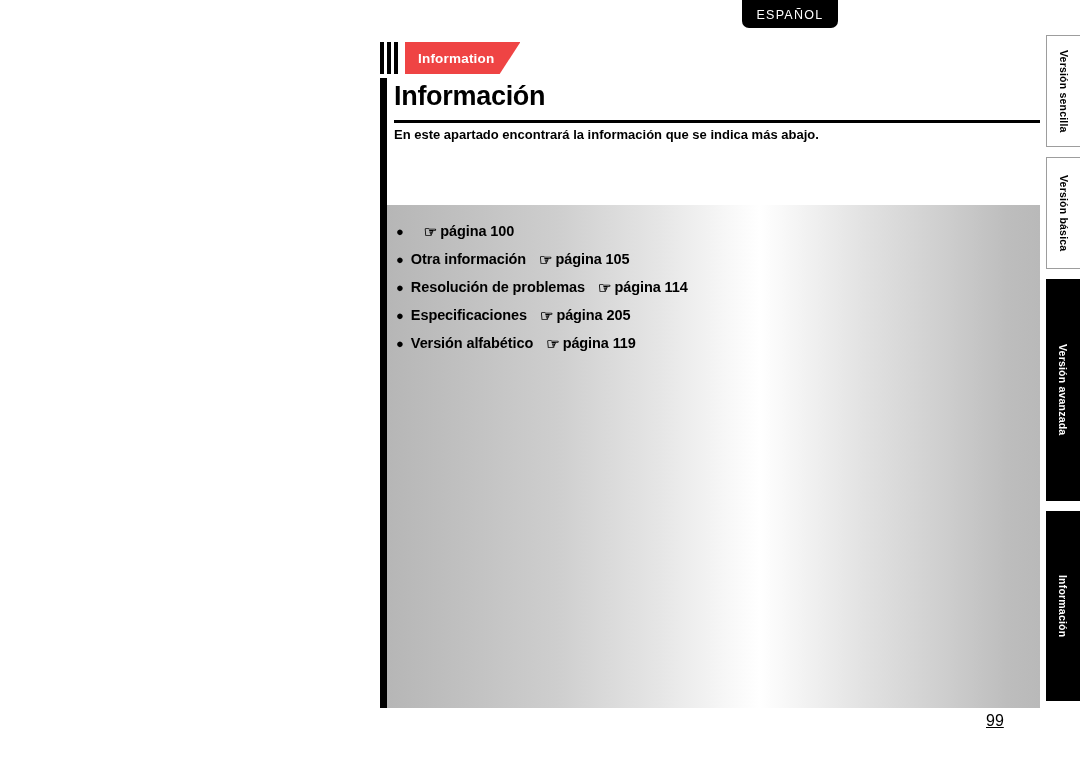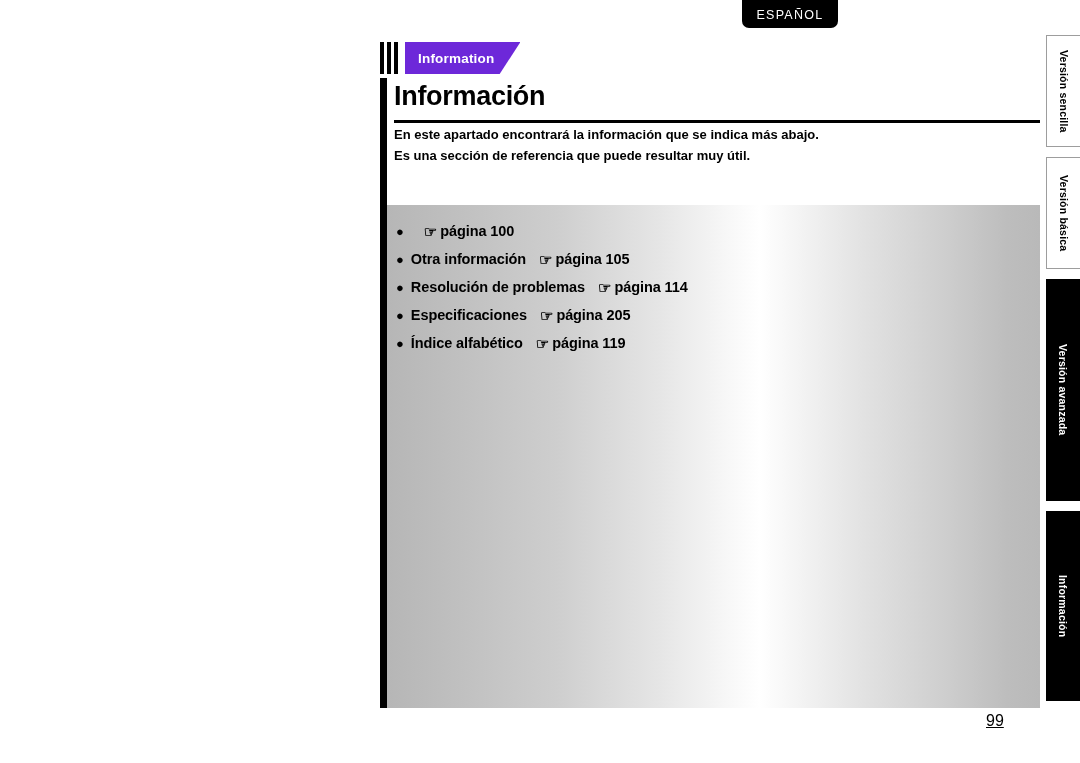--- a/index.html
+++ b/index.html
@@ -53,21 +53,21 @@
     height: 32px;
     display: flex;
     align-items: stretch;
   }
   .tab-stripe {
     width: 4px;
     background: #000000;
     margin-right: 3px;
   }
   #section-tab-plate {
-    background: #6d28d9;
+    background: #ef4444;
     color: #ffffff;
     font-size: 13.5px;
     font-weight: bold;
     padding: 0 26px 0 13px;
     display: flex;
     align-items: center;
     margin-left: 4px;
     -webkit-clip-path: polygon(0 0, 100% 0, 82% 100%, 0 100%);
     clip-path: polygon(0 0, 100% 0, 82% 100%, 0 100%);
     letter-spacing: .2px;
@@ -217,21 +217,20 @@
   <span class="tab-stripe"></span>
   <span class="tab-stripe"></span>
   <span id="section-tab-plate">Information</span>
 </div>
 
 <div id="page-title">Información</div>
 <div id="title-rule"></div>
 
 <div id="intro">
   <div>En este apartado encontrará la información que se indica más abajo.</div>
-  <div>Es una sección de referencia que puede resultar muy útil.</div>
 </div>
 
 <div id="toc-panel">
   <div id="toc-list">
       <div class="toc-item">
         <span class="toc-bullet">●</span>
         <span class="toc-hand">☞</span>
         <span class="toc-ref">página 100</span>
       </div>
       <div class="toc-item">
@@ -247,21 +246,21 @@
         <span class="toc-ref">página 114</span>
       </div>
       <div class="toc-item">
         <span class="toc-bullet">●</span>
         <span class="toc-label">Especificaciones</span>
         <span class="toc-hand">☞</span>
         <span class="toc-ref">página 205</span>
       </div>
       <div class="toc-item">
         <span class="toc-bullet">●</span>
-        <span class="toc-label">Índice alfabético</span>
+        <span class="toc-label">Versión alfabético</span>
         <span class="toc-hand">☞</span>
         <span class="toc-ref">página 119</span>
       </div>
     </div>
 </div>
 
 <div id="side-tabs">
     <div class="side-tab light" style="top: 35px; height: 112px;">
       <span class="side-tab-label">Versión sencilla</span>
     </div>

